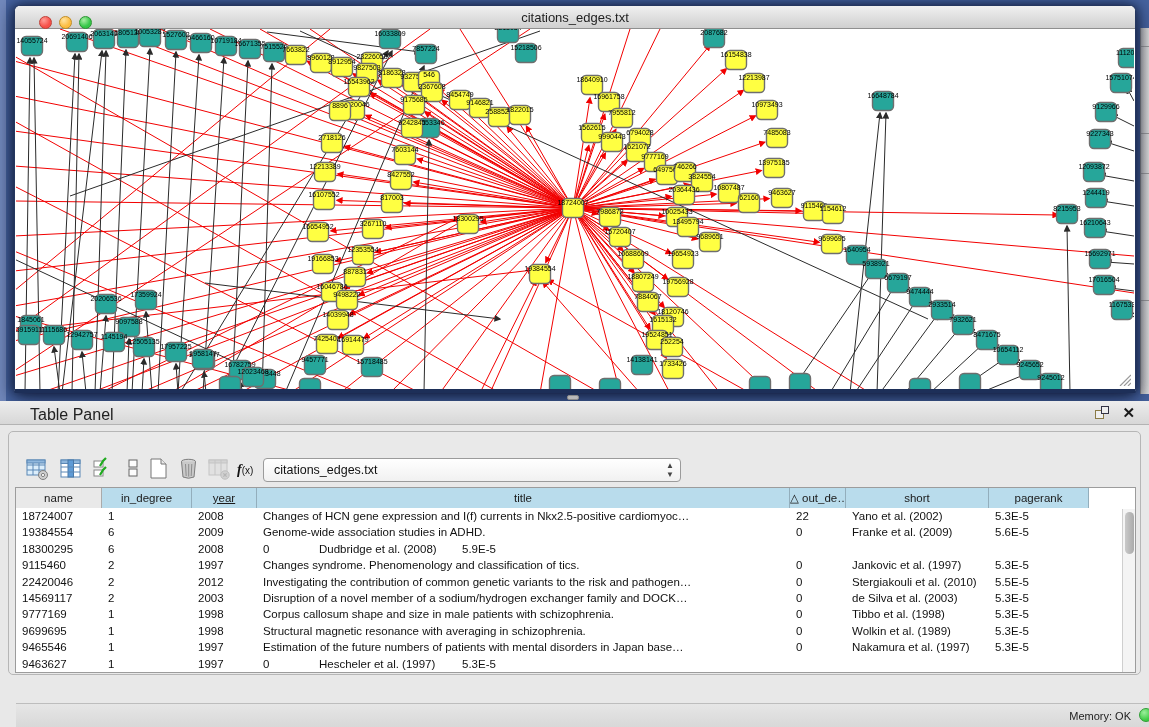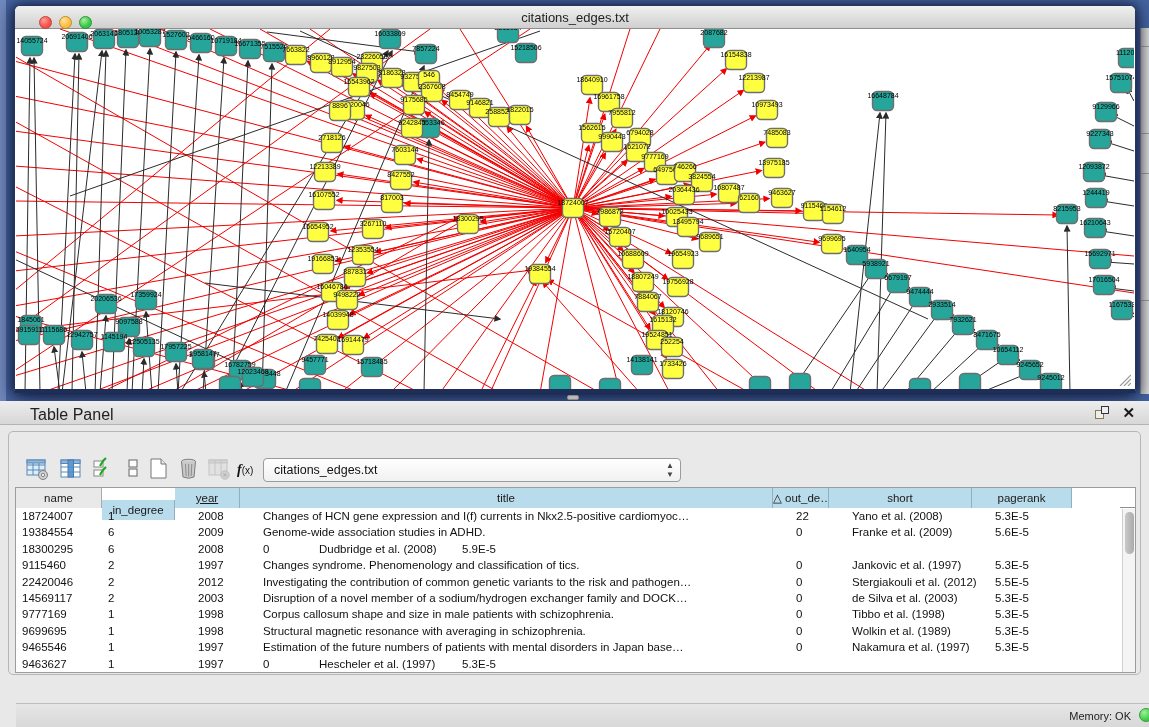--- a/index.html
+++ b/index.html
@@ -953,36 +953,36 @@
 
       <div id="combo">
         <span id="combo-label">citations_edges.txt</span>
         <span id="combo-stepper">▲<br>▼</span>
       </div>
     </div>
 
     <div id="grid">
       <div id="grid-header">
           <div class="hcell gray" style="width: 86px;">name</div>
-          <div class="hcell" style="width: 73px; margin-top: 12px;">in_degree</div>
+          <div class="hcell" style="width: 90px;">in_degree</div>
           <div class="hcell" style="width: 65px; text-decoration: underline;">year</div>
           <div class="hcell" style="width: 533px;">title</div>
           <div class="hcell" style="width: 56px;">△ out_de…</div>
           <div class="hcell" style="width: 143px;">short</div>
           <div class="hcell" style="width: 100px;">pagerank</div>
           <div class="hcell filler" style="width: 48px;"></div>
         </div>
       <div id="grid-body">
           <div class="grow">
             <div class="gcell" style="width: 86px;">18724007</div>
             <div class="gcell" style="width: 90px;">1</div>
             <div class="gcell" style="width: 65px;">2008</div>
             <div class="gcell" style="width: 533px;">Changes of HCN gene expression and I(f) currents in Nkx2.5-positive cardiomyoc…</div>
             <div class="gcell" style="width: 56px;">22</div>
-            <div class="gcell" style="width: 143px;">Yano et al. (2008)</div>
+            <div class="gcell" style="width: 143px;">Yano et al. (2002)</div>
             <div class="gcell" style="width: 100px;">5.3E-5</div>
           </div>
           <div class="grow">
             <div class="gcell" style="width: 86px;">19384554</div>
             <div class="gcell" style="width: 90px;">6</div>
             <div class="gcell" style="width: 65px;">2009</div>
             <div class="gcell" style="width: 533px;">Genome-wide association studies in ADHD.</div>
             <div class="gcell" style="width: 56px;">0</div>
             <div class="gcell" style="width: 143px;">Franke et al. (2009)</div>
             <div class="gcell" style="width: 100px;">5.6E-5</div>
@@ -1003,21 +1003,21 @@
             <div class="gcell" style="width: 56px;">0</div>
             <div class="gcell" style="width: 143px;">Jankovic et al. (1997)</div>
             <div class="gcell" style="width: 100px;">5.3E-5</div>
           </div>
           <div class="grow">
             <div class="gcell" style="width: 86px;">22420046</div>
             <div class="gcell" style="width: 90px;">2</div>
             <div class="gcell" style="width: 65px;">2012</div>
             <div class="gcell" style="width: 533px;">Investigating the contribution of common genetic variants to the risk and pathogen…</div>
             <div class="gcell" style="width: 56px;">0</div>
-            <div class="gcell" style="width: 143px;">Stergiakouli et al. (2012)</div>
+            <div class="gcell" style="width: 143px;">Stergiakouli et al. (2010)</div>
             <div class="gcell" style="width: 100px;">5.5E-5</div>
           </div>
           <div class="grow">
             <div class="gcell" style="width: 86px;">14569117</div>
             <div class="gcell" style="width: 90px;">2</div>
             <div class="gcell" style="width: 65px;">2003</div>
             <div class="gcell" style="width: 533px;">Disruption of a novel member of a sodium/hydrogen exchanger family and DOCK…</div>
             <div class="gcell" style="width: 56px;">0</div>
             <div class="gcell" style="width: 143px;">de Silva et al. (2003)</div>
             <div class="gcell" style="width: 100px;">5.3E-5</div>

